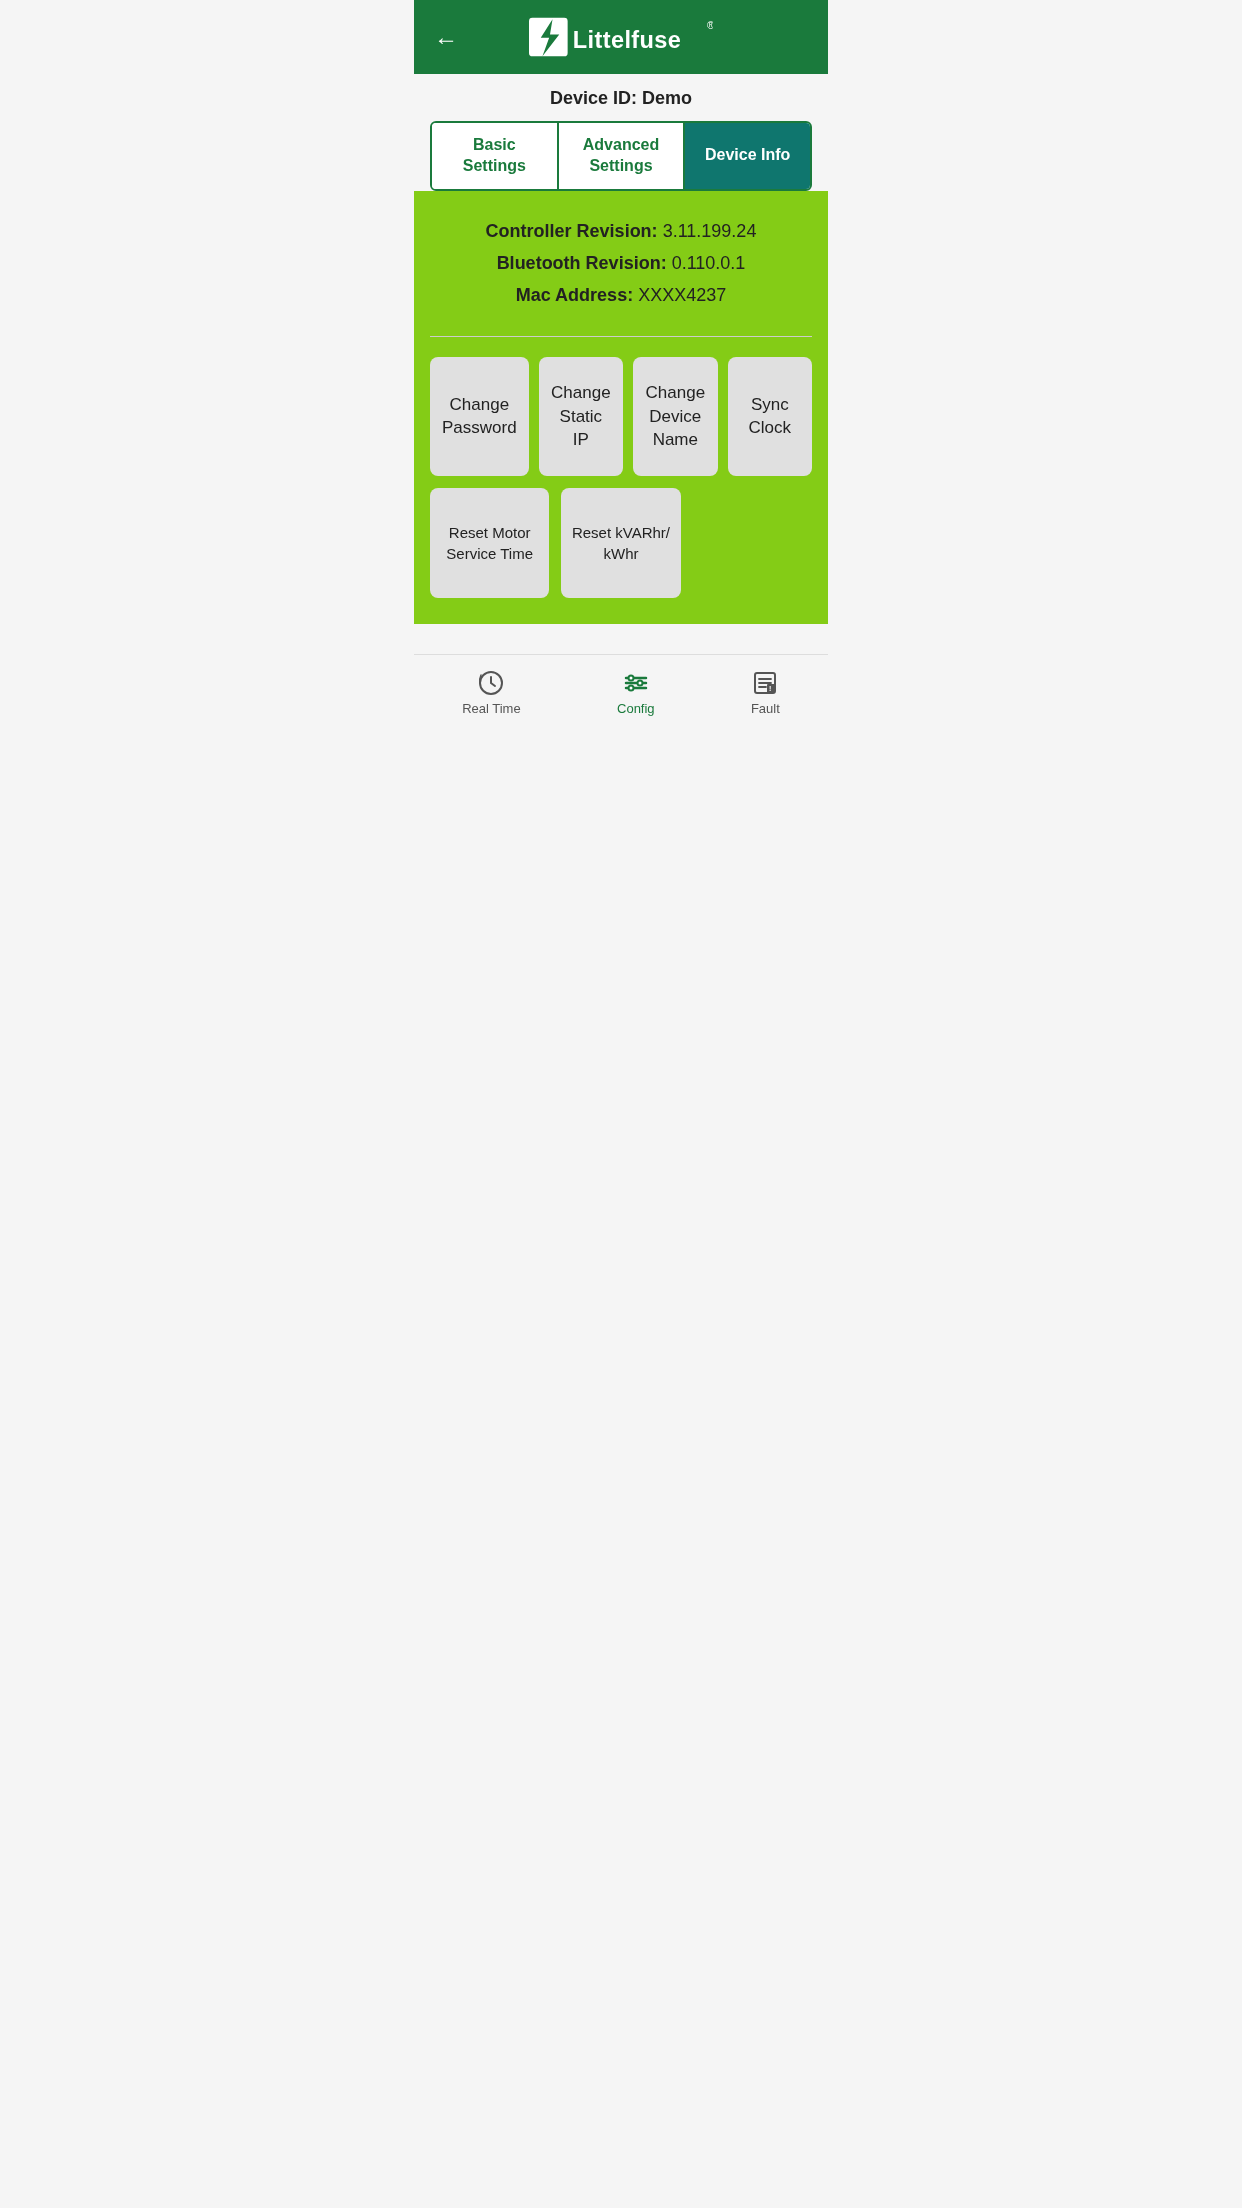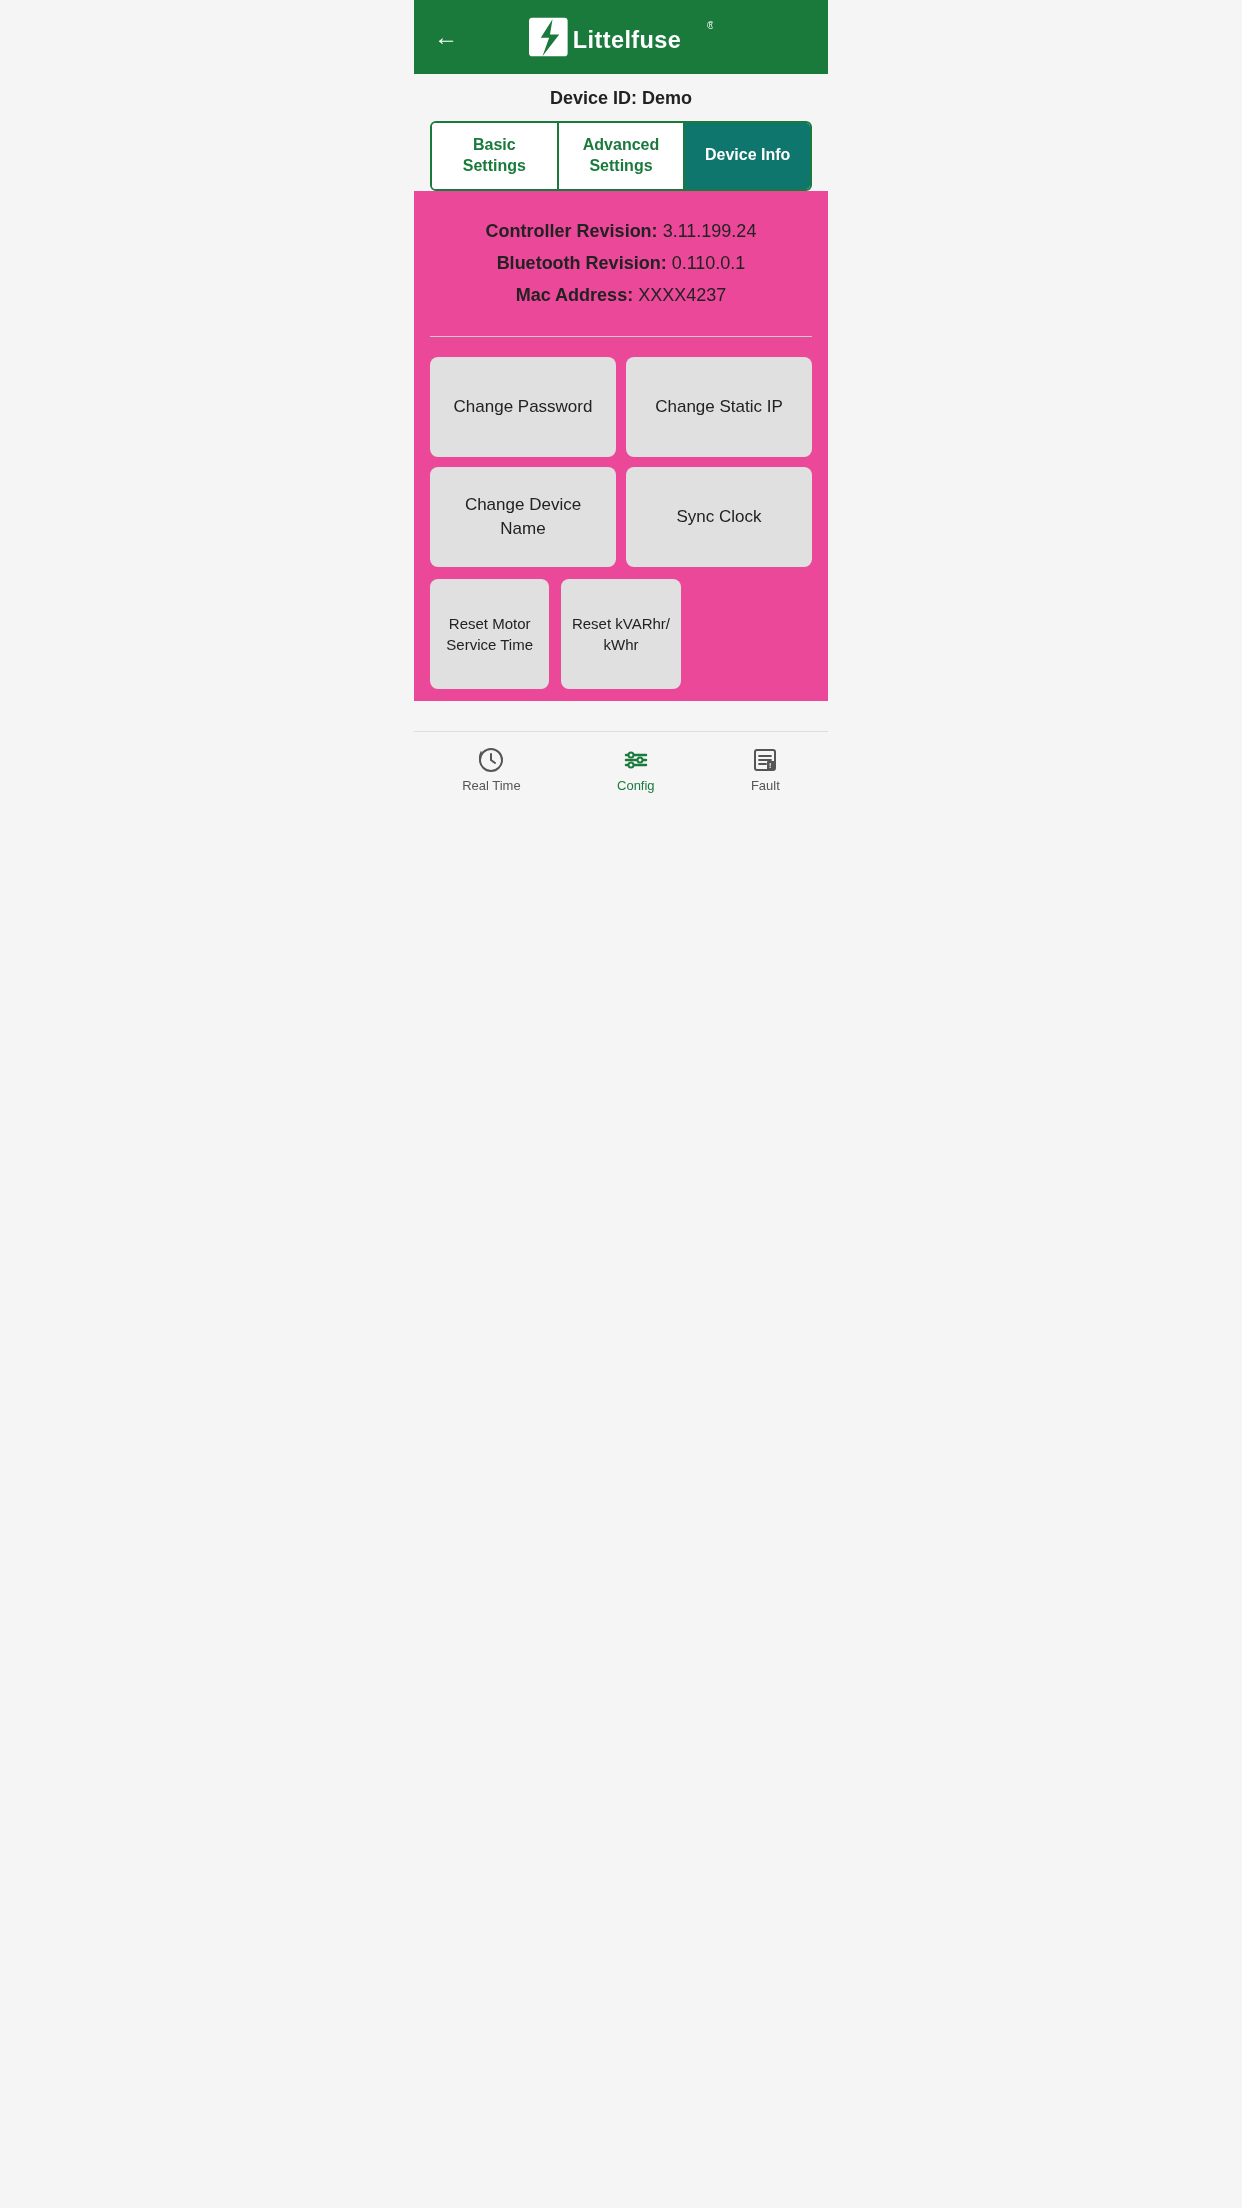--- a/index.html
+++ b/index.html
@@ -93,21 +93,21 @@
 
     .tab.active {
       background: #0f766e;
       color: white;
     }
 
     
     .content {
       flex: 1;
       padding: 0 16px;
-      background: #ec4899;
+      background: #84cc16;
     }
 
     
     .info-section {
       padding: 24px 8px 16px;
       text-align: center;
       line-height: 1.8;
     }
 
     .info-section p {
@@ -121,21 +121,21 @@
 
     .divider {
       height: 1px;
       background: #ccc;
       margin: 8px 0 20px;
     }
 
     
     .button-grid-2 {
       display: grid;
-      grid-template-columns: 1fr 1fr;
+      grid-template-columns: 1fr 1fr 1fr 1fr;
       gap: 10px;
       margin-bottom: 12px;
     }
 
     .button-grid-3 {
       display: grid;
       grid-template-columns: 1fr 1fr 1fr;
       gap: 12px;
       margin-bottom: 12px;
     }

